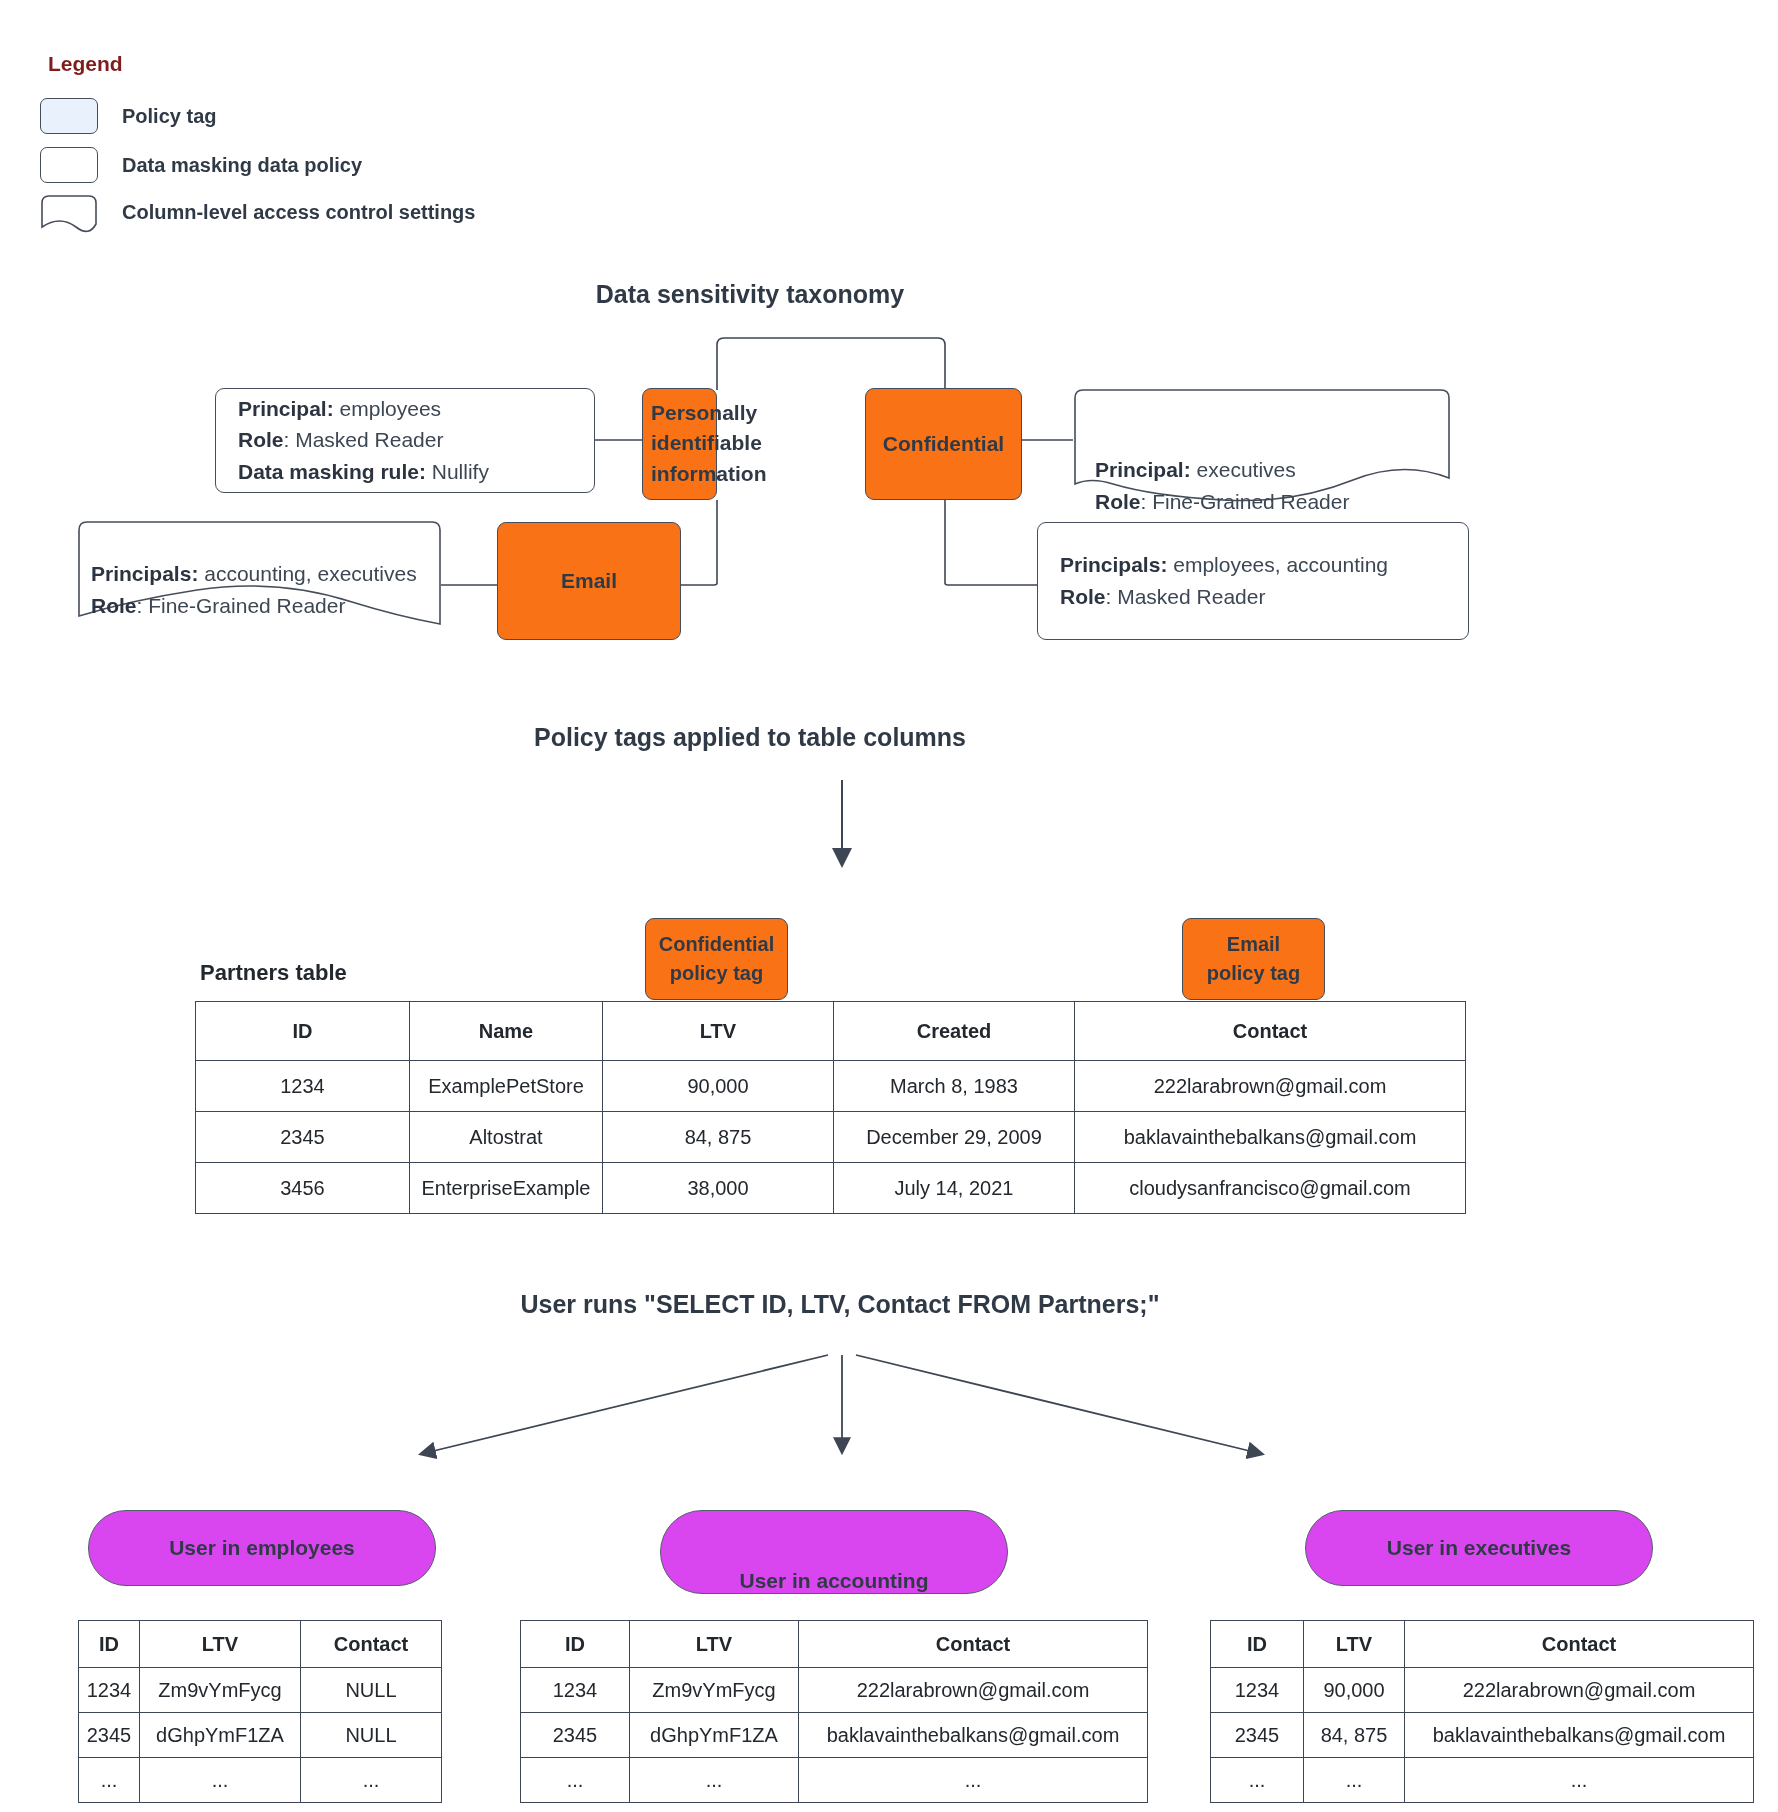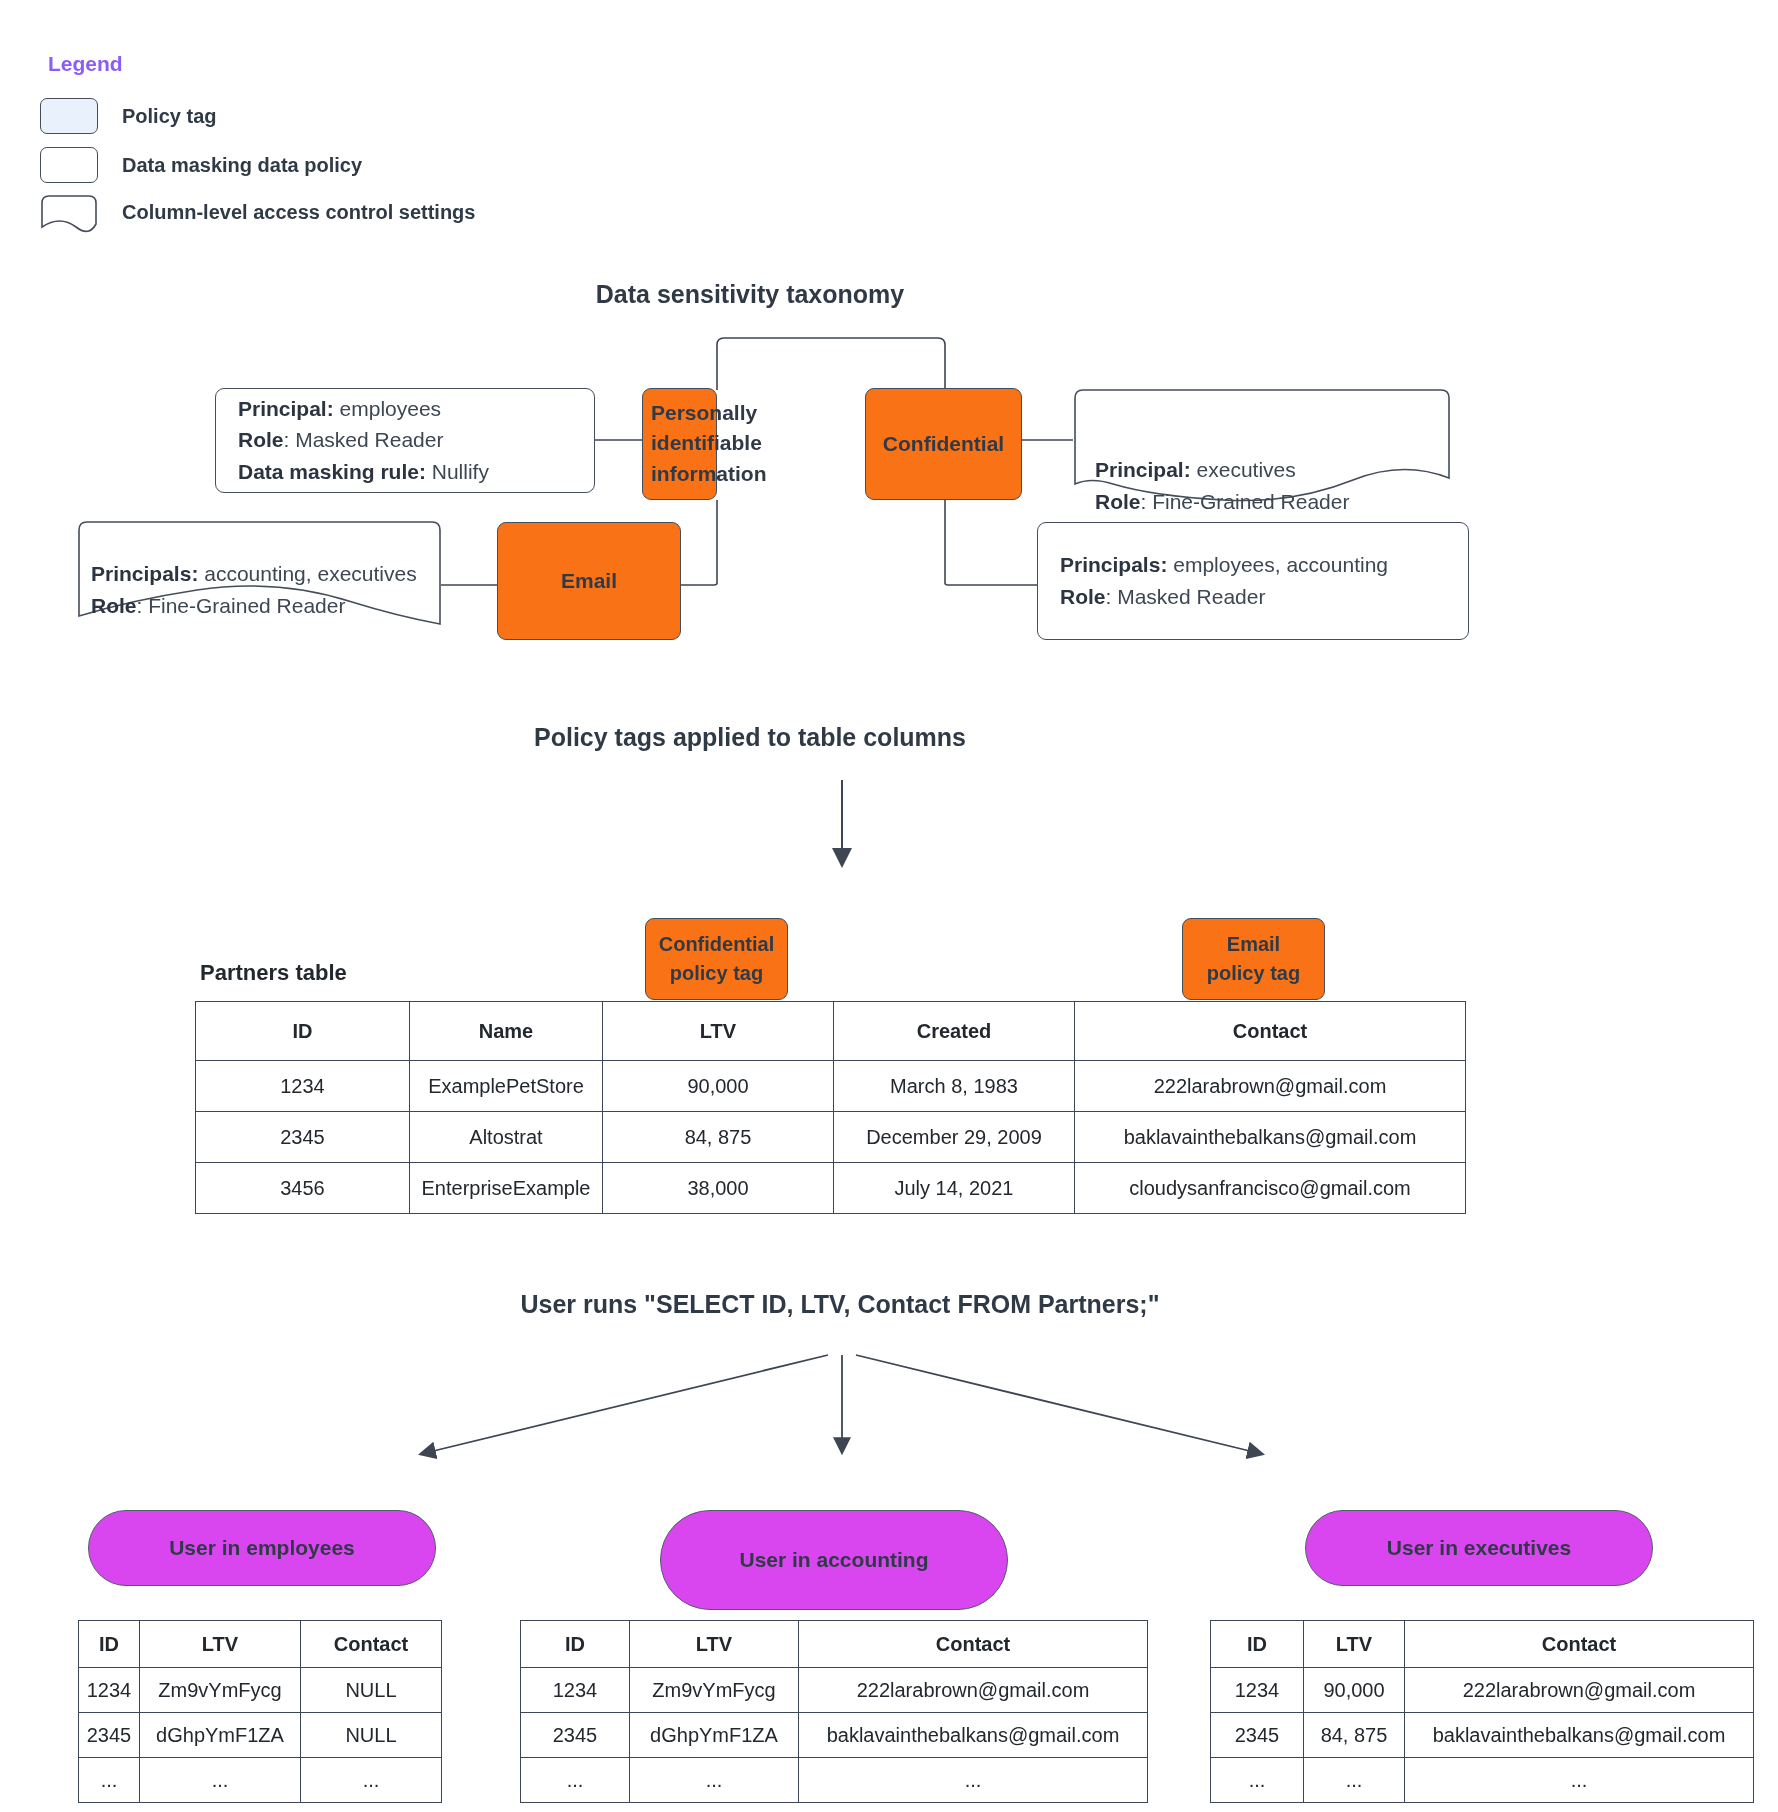--- a/index.html
+++ b/index.html
@@ -3,21 +3,21 @@
 <meta charset="utf-8">
 <style>
   html,body{margin:0;padding:0;}
   body{
     width:1778px;height:1812px;background:#ffffff;
     font-family:"Liberation Sans", sans-serif;
     color:#2f3a4a;position:relative;overflow:hidden;
   }
   .abs{position:absolute;}
   
-  #legend-title{left:48px;top:52px;font-size:21px;font-weight:bold;color:#8b5cf6;}
+  #legend-title{left:48px;top:52px;font-size:21px;font-weight:bold;color:#7f1d1d;}
   .legend-row{display:flex;align-items:center;}
   .legend-label{font-size:20px;font-weight:bold;color:#303a47;margin-left:24px;white-space:nowrap;}
   .sw{width:58px;height:36px;box-sizing:border-box;border:1.6px solid #454d5b;border-radius:7px;}
   .sw.tag{background:#e9f1fc;}
   .sw.plain{background:#ffffff;}
   .sw.wave{border:none;background:transparent;position:relative;}
   
   .box{
     box-sizing:border-box;border:1.6px solid #454d5b;border-radius:9px;
     background:#ffffff;position:absolute;
@@ -244,21 +244,21 @@
       <td>NULL</td>
     </tr>
     <tr>
       <td>...</td>
       <td>...</td>
       <td>...</td>
     </tr>
   </tbody>
 </table>
 
-<div class="pill" style="left:660px;top:1510px;width:348px;height:100px;">
+<div class="pill" style="left:660px;top:1510px;width:348px;height:84px;align-items:flex-end;">
   <span>User in accounting</span>
 </div>
 <table class="res" style="left:520px;top:1620px;">
   <thead>
       <tr>
     <th style="width:108px;">ID</th>
     <th style="width:168px;">LTV</th>
     <th style="width:348px;">Contact</th>
   </tr>
     </thead>

